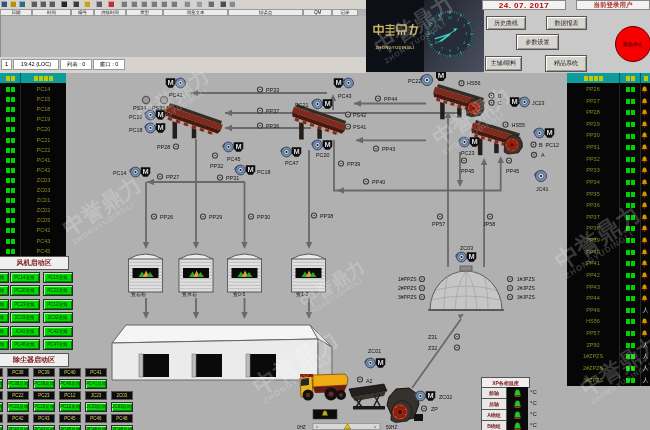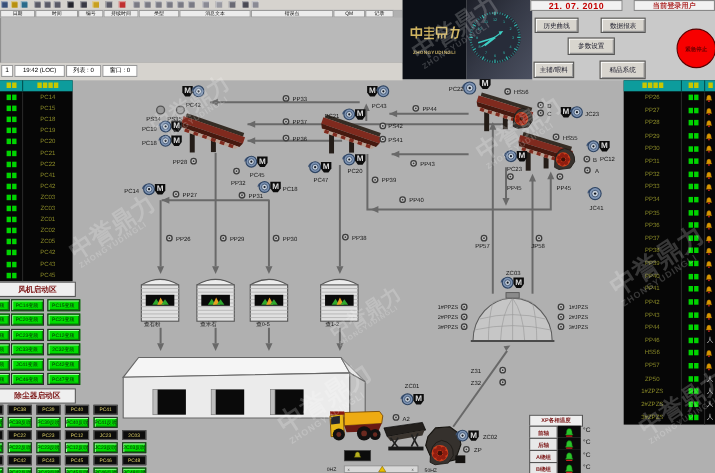--- a/index.html
+++ b/index.html
@@ -640,21 +640,21 @@
       <text x="75.85" y="21.283785918313654" fill="#2fb8ae" font-size="3.4" text-anchor="middle" font-family="Liberation Sans">11</text>
       <text x="84" y="19.099999999999998" fill="#2fb8ae" font-size="3.4" text-anchor="middle" font-family="Liberation Sans">12</text>
       <line x1="84" y1="34" x2="74.54387095671933" y2="41.387937703907895" stroke="#3ecfc4" stroke-width="1.8"></line>
       <line x1="84" y1="34" x2="68.78309573927754" y2="38.94427190999916" stroke="#3ecfc4" stroke-width="1.4"></line>
       <line x1="71.71271933566513" y1="42.6036465452657" x2="89.1220698984437" y2="29.99820041038322" stroke="#3ecfc4" stroke-width="1"></line>
       <path d="M91.48610215926387 28.151215984406246 l-4.2 0.4 l1.6 3.2 z" fill="#3ecfc4"></path>
     </g>
 </svg>
 
 <div class="a" style="left:484px;top:0;width:166px;height:73px;background:#c9c9c9"></div>
-<div class="a" style="left:482px;top:0;width:84px;height:10px;background:#f2f2f2;border:1px solid #888;box-sizing:border-box;display:flex;align-items:center;justify-content:center;font-size:8px;font-weight:bold;color:#c40000;letter-spacing:0.5px">21. 07. 2010</div>
+<div class="a" style="left:482px;top:0;width:84px;height:10px;background:#f2f2f2;border:1px solid #888;box-sizing:border-box;display:flex;align-items:center;justify-content:center;font-size:8px;font-weight:bold;color:#c40000;letter-spacing:0.5px">24. 07. 2017</div>
 <div class="a" style="left:576px;top:0;width:74px;height:10px;background:#f2f2f2;border:1px solid #888;box-sizing:border-box;display:flex;align-items:center;justify-content:center;font-size:6.5px;font-weight:bold;color:#b03030">当前登录用户</div>
 <div class="btn" style="left:486px;top:16px;width:38px;height:12px">历史曲线</div>
 <div class="btn" style="left:546px;top:16px;width:39px;height:12px">数据报表</div>
 <div class="btn" style="left:516px;top:34px;width:41px;height:14px">参数设置</div>
 <div class="btn" style="left:485px;top:56px;width:35px;height:13px">主辅/喂料</div>
 <div class="btn" style="left:545px;top:55px;width:40px;height:15px">精品系统</div>
 <div class="a" style="left:615px;top:26px;width:34px;height:34px;border-radius:50%;background:#f70000;border:1px solid #5a0000;display:flex;align-items:center;justify-content:center;font-size:5px;font-weight:bold;color:#6a0000">紧急停止</div>
 
 <div class="a" style="left:0;top:73px;width:66px;height:183px;background:#060606"></div>
 <div id="lefttable">

